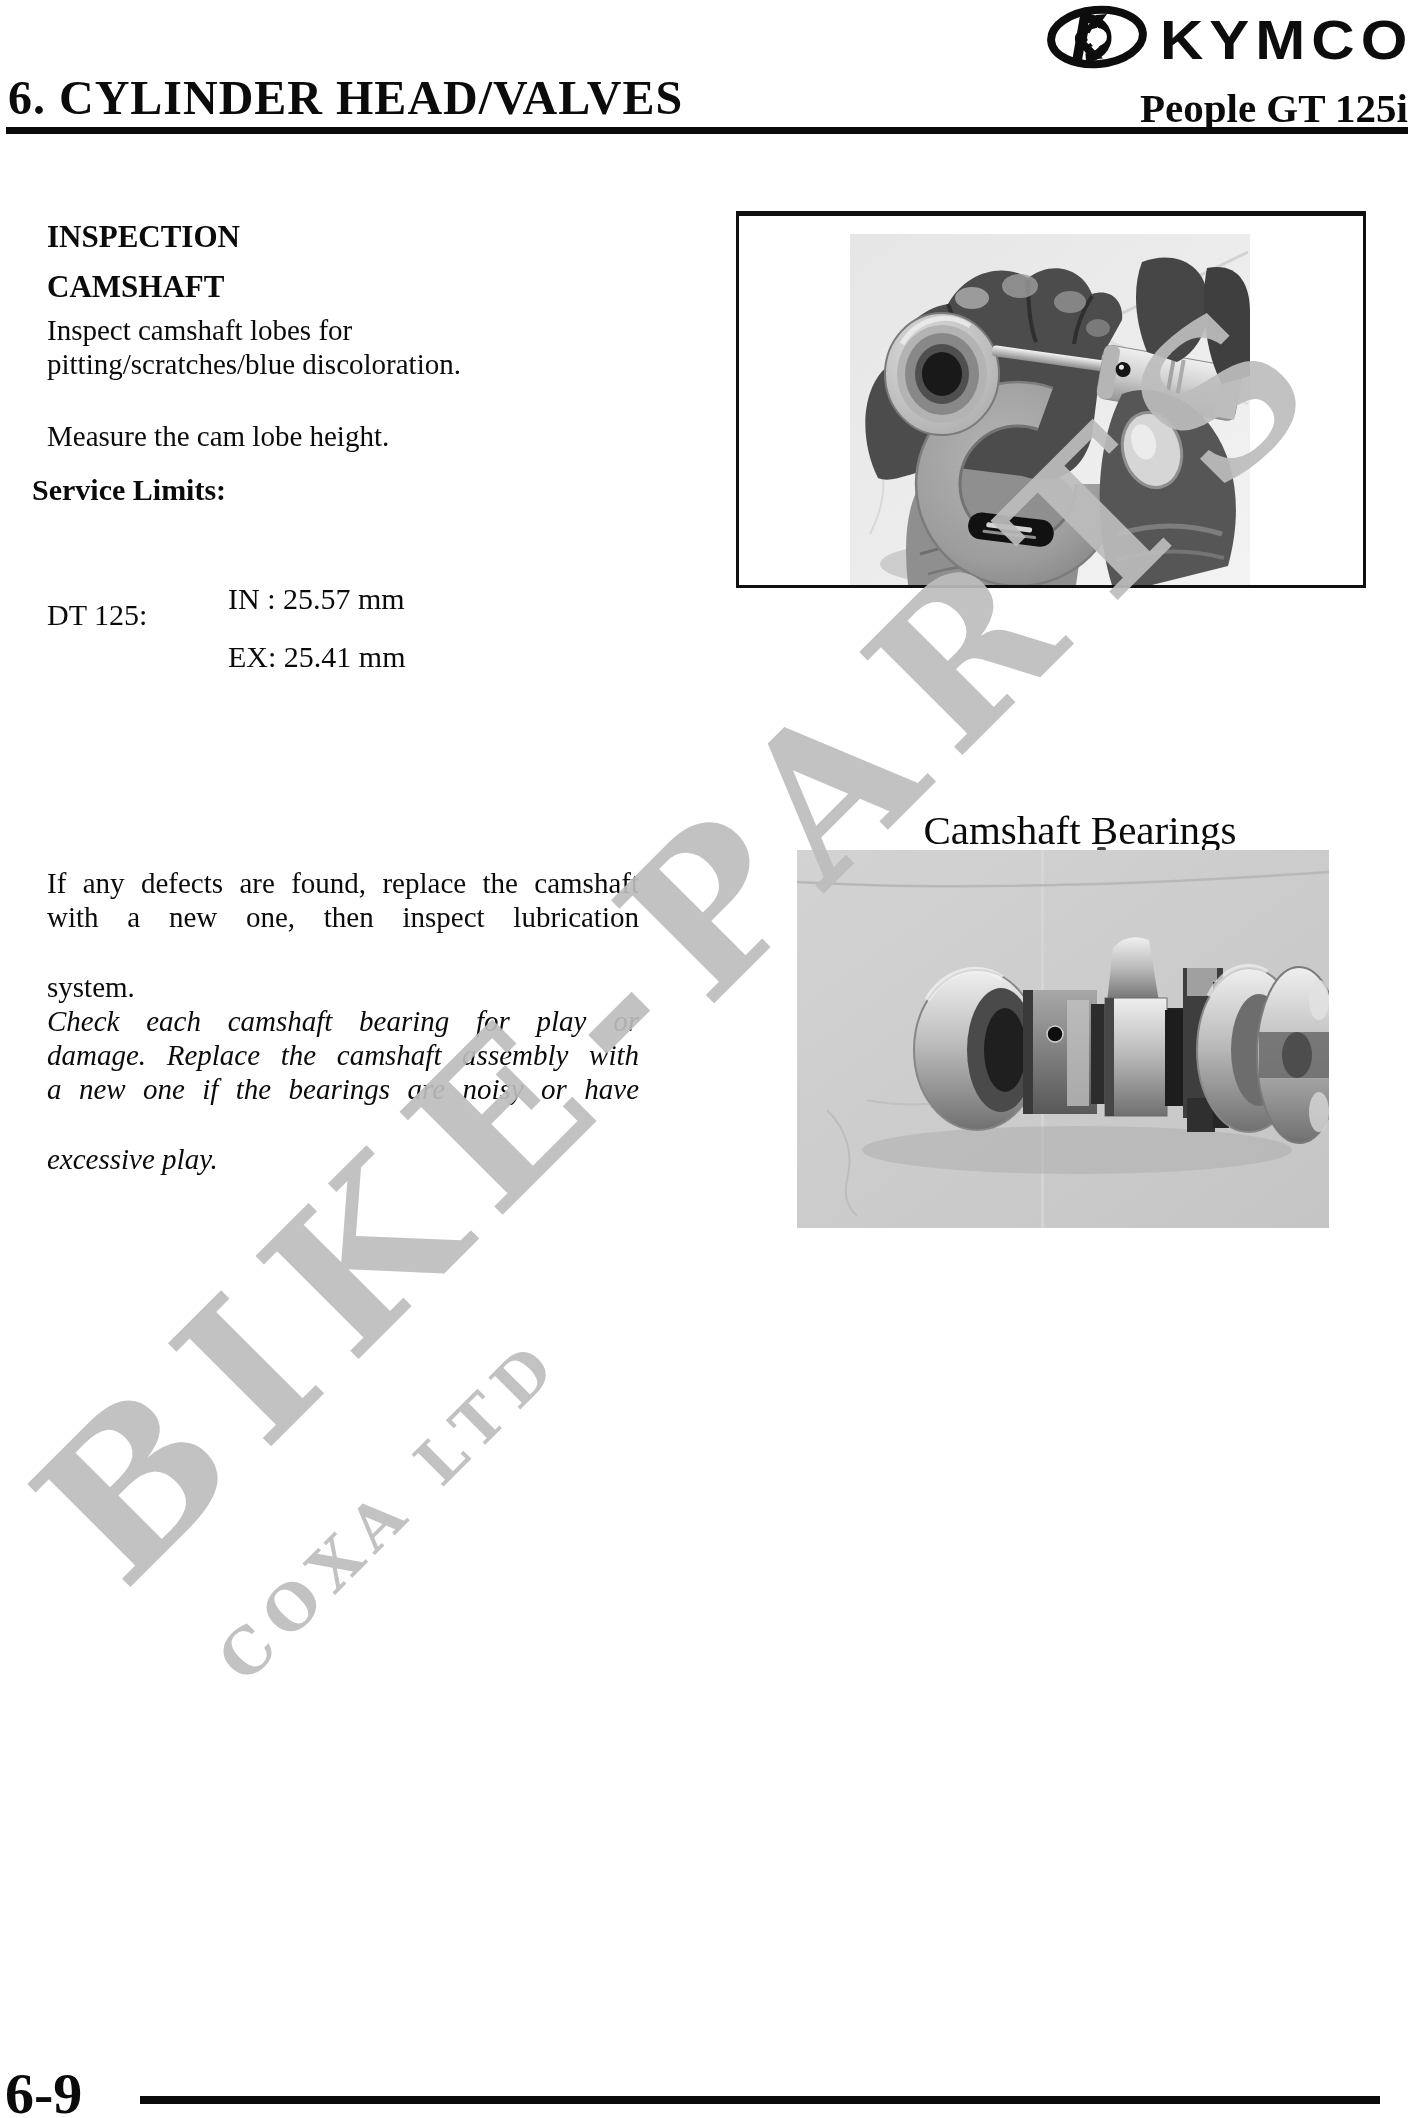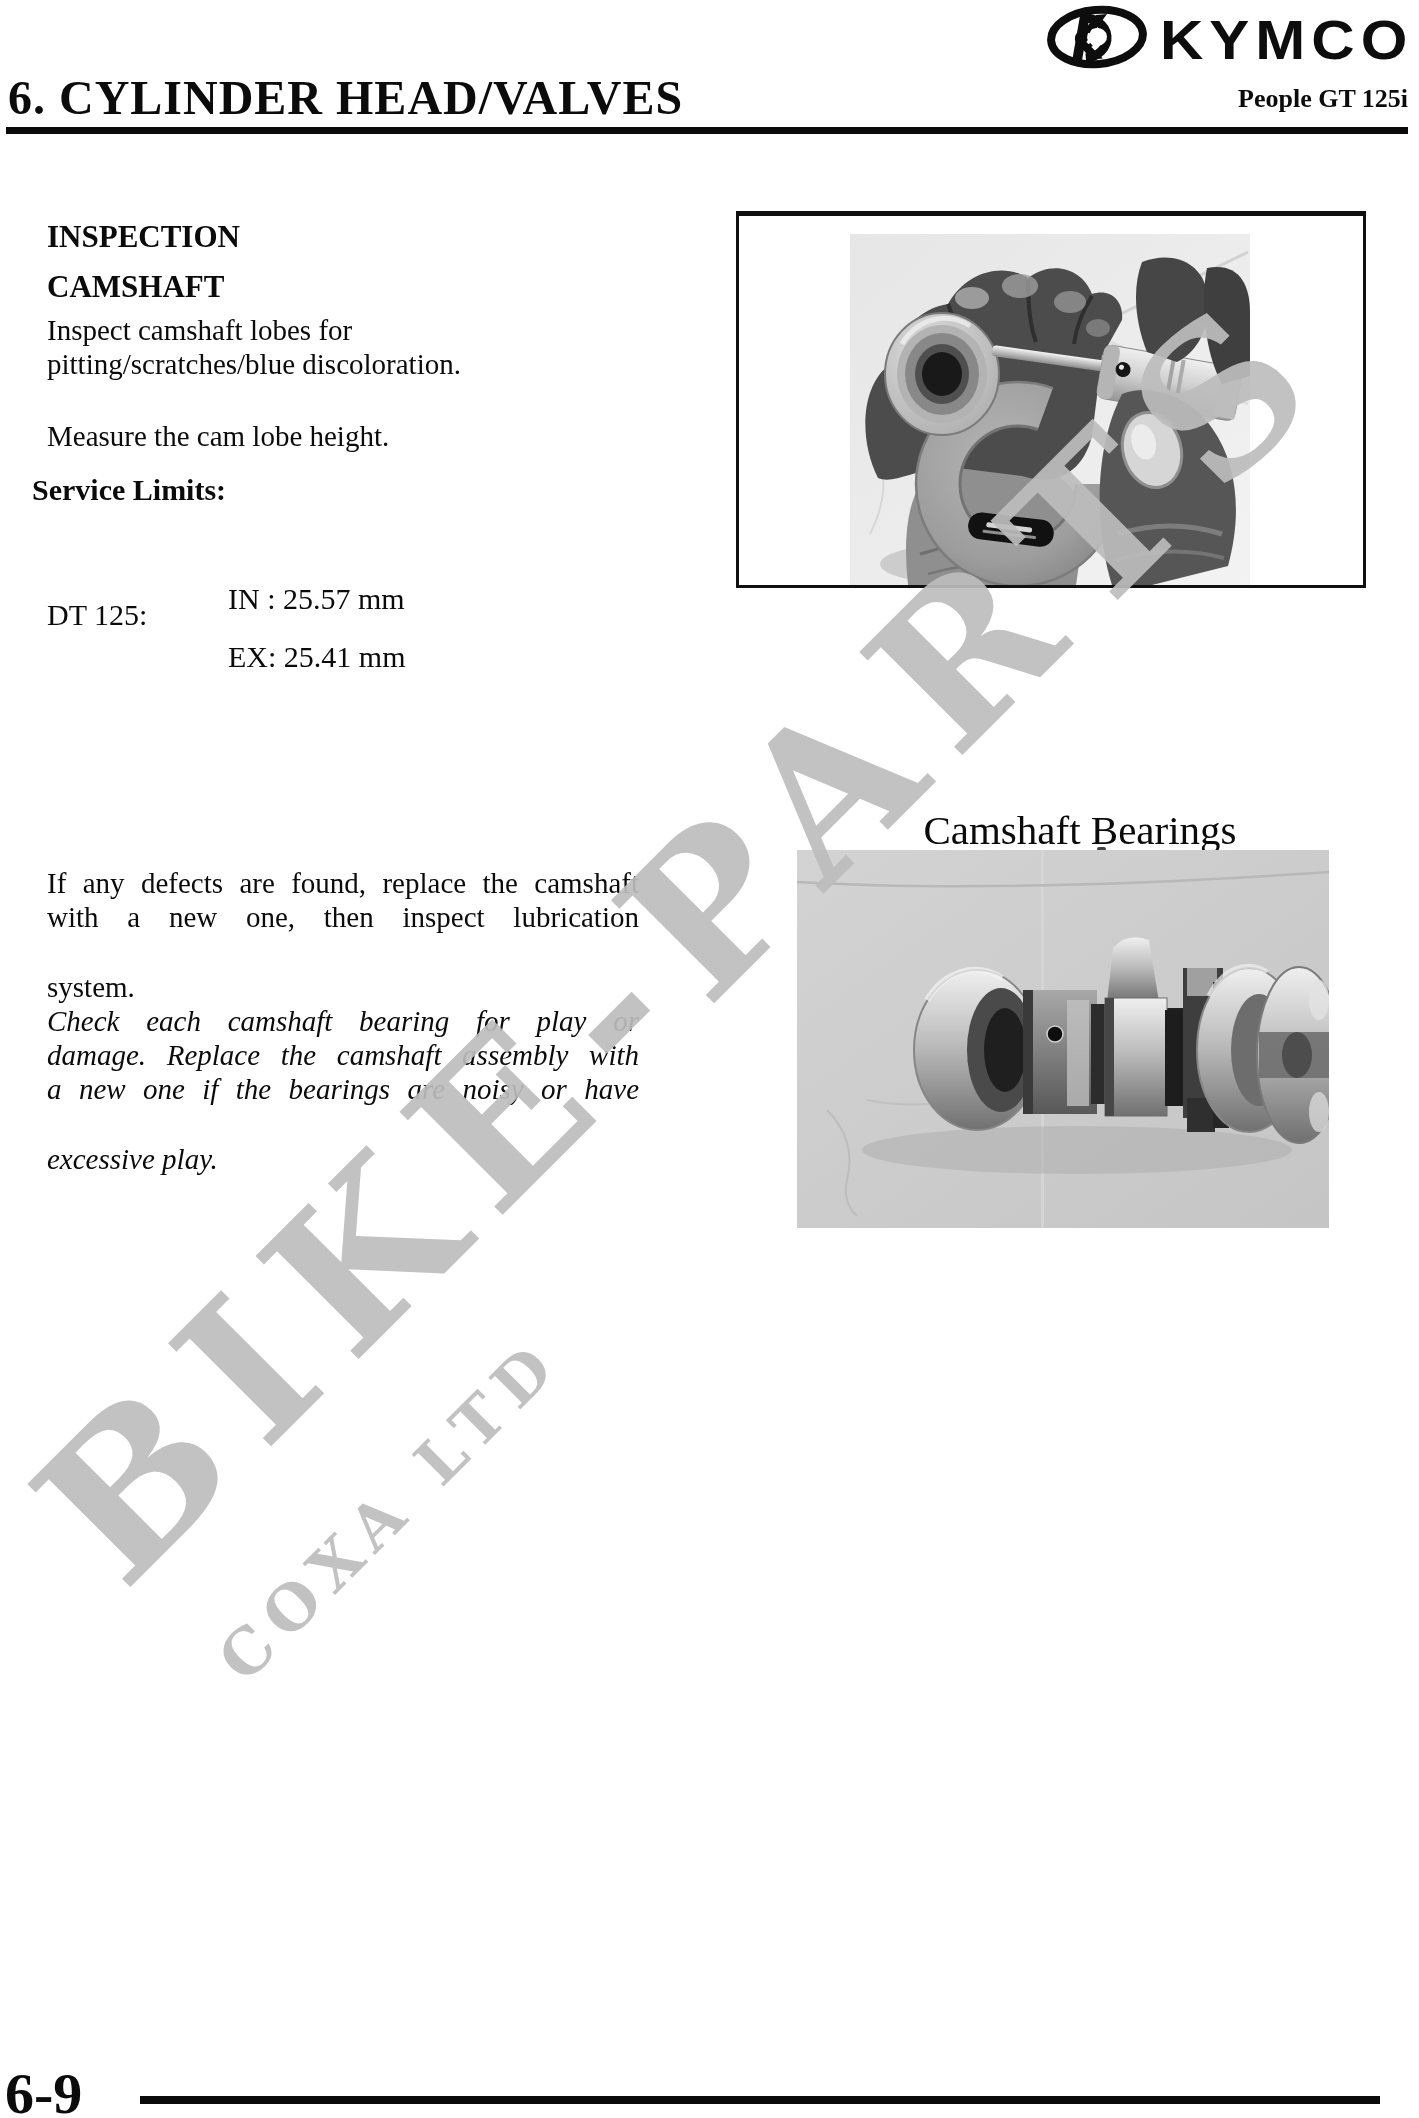--- a/index.html
+++ b/index.html
@@ -9,21 +9,21 @@
     font-family:"Liberation Serif", serif;color:#0b0b0b;padding-left:12px;
   }
   .abs{position:absolute;}
   
   #brand-logo{left:1046px;top:5px;width:102px;height:64px;}
   #brand-text{left:1160px;top:8px;font-family:"Liberation Sans",sans-serif;
     font-weight:bold;font-size:60px;letter-spacing:6px;color:#0d0d0d;
     transform:scaleY(0.92);transform-origin:left top;}
   #section-title{left:8px;top:70px;font-weight:bold;font-size:48px;letter-spacing:1px;
     white-space:nowrap;}
-  #model-name{left:1040px;top:84px;width:368px;text-align:right;font-weight:bold;font-size:26px;}
+  #model-name{left:1040px;top:84px;width:368px;text-align:right;font-weight:bold;font-size:41px;}
   #header-rule{left:6px;top:127px;width:1402px;height:7px;background:#0a0a0a;}
   
   .h-bold{font-weight:bold;font-size:31px;}
   .body-text{font-size:29px;line-height:34px;}
   #inspection-heading{left:47px;top:219px;}
   #camshaft-heading{left:47px;top:269px;}
   #inspect-para{left:47px;top:313px;width:600px;}
   #measure-line{left:47px;top:419px;width:600px;}
   #service-limits-heading{left:32px;top:473px;font-size:30px;}
   .limit-row{font-size:30px;line-height:36px;}

